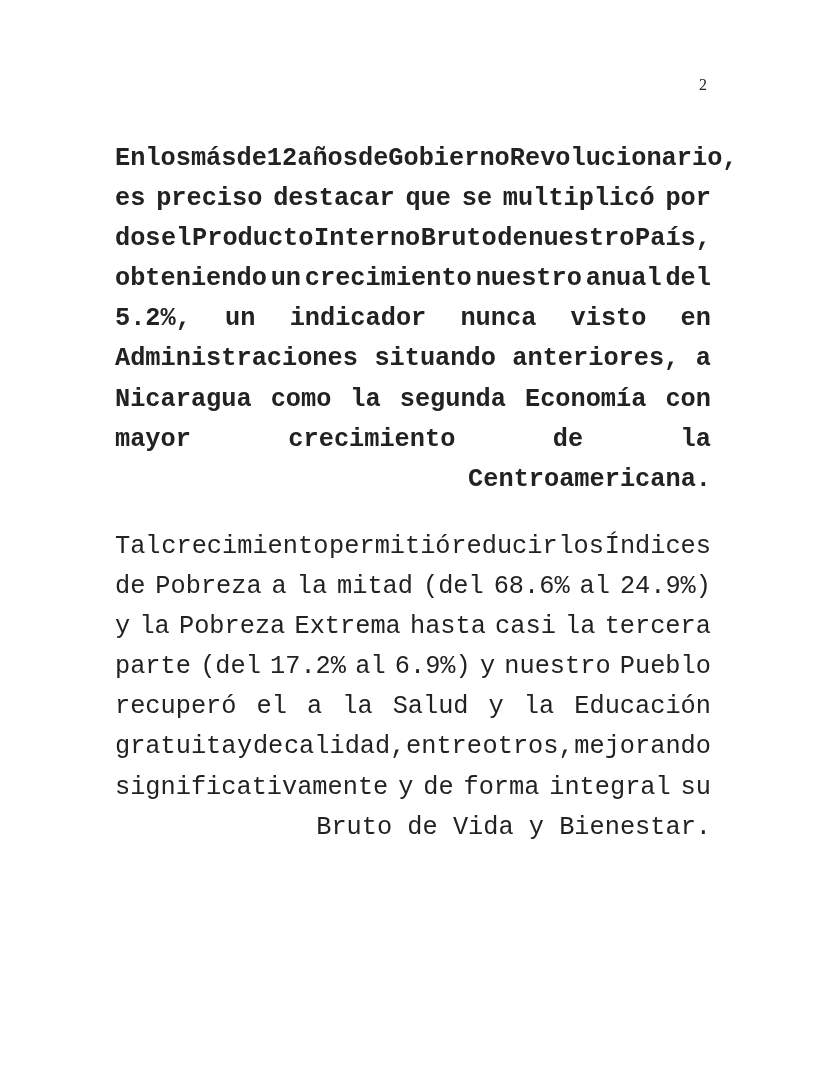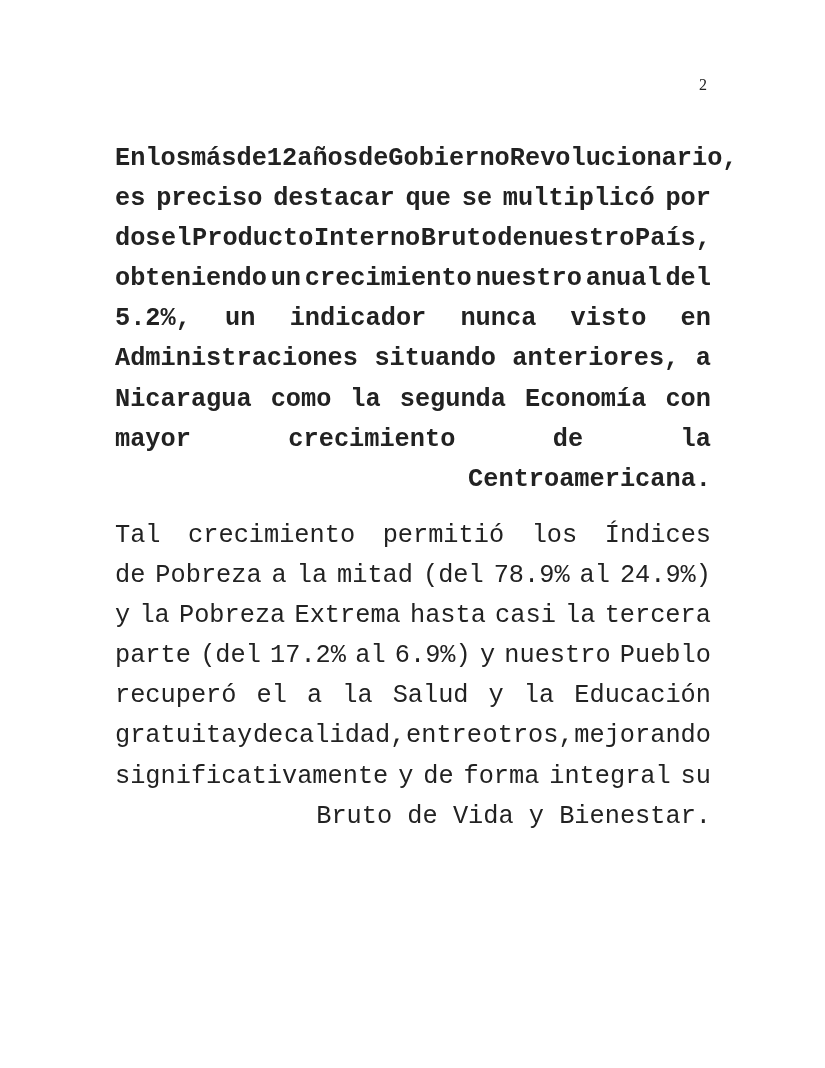--- a/index.html
+++ b/index.html
@@ -46,21 +46,21 @@
     .line-inner {
       display: flex;
       justify-content: space-between;
       width: 100%;
     }
     .line.last .line-inner {
       justify-content: flex-end;
       gap: 15.2px;
     }
     #para-1 { top: 139px; font-weight: bold; }
-    #para-2 { top: 516px; }
+    #para-2 { top: 527px; }
   </style>
 </head>
 <body>
 
 <div class="page-number">2</div>
 
 <div class="body-text" id="para-1">
   <div class="line">
       <div class="line-inner">
         <span>En</span>
@@ -149,33 +149,34 @@
       </div>
     </div>
 </div>
 
 <div class="body-text" id="para-2">
   <div class="line">
       <div class="line-inner">
         <span>Tal</span>
         <span>crecimiento</span>
         <span>permitió</span>
+        <span>reducir</span>
         <span>los</span>
         <span>Índices</span>
       </div>
     </div>
   <div class="line">
       <div class="line-inner">
         <span>de</span>
         <span>Pobreza</span>
         <span>a</span>
         <span>la</span>
         <span>mitad</span>
         <span>(del</span>
-        <span>78.9%</span>
+        <span>68.6%</span>
         <span>al</span>
         <span>24.9%)</span>
       </div>
     </div>
   <div class="line">
       <div class="line-inner">
         <span>y</span>
         <span>la</span>
         <span>Pobreza</span>
         <span>Extrema</span>

